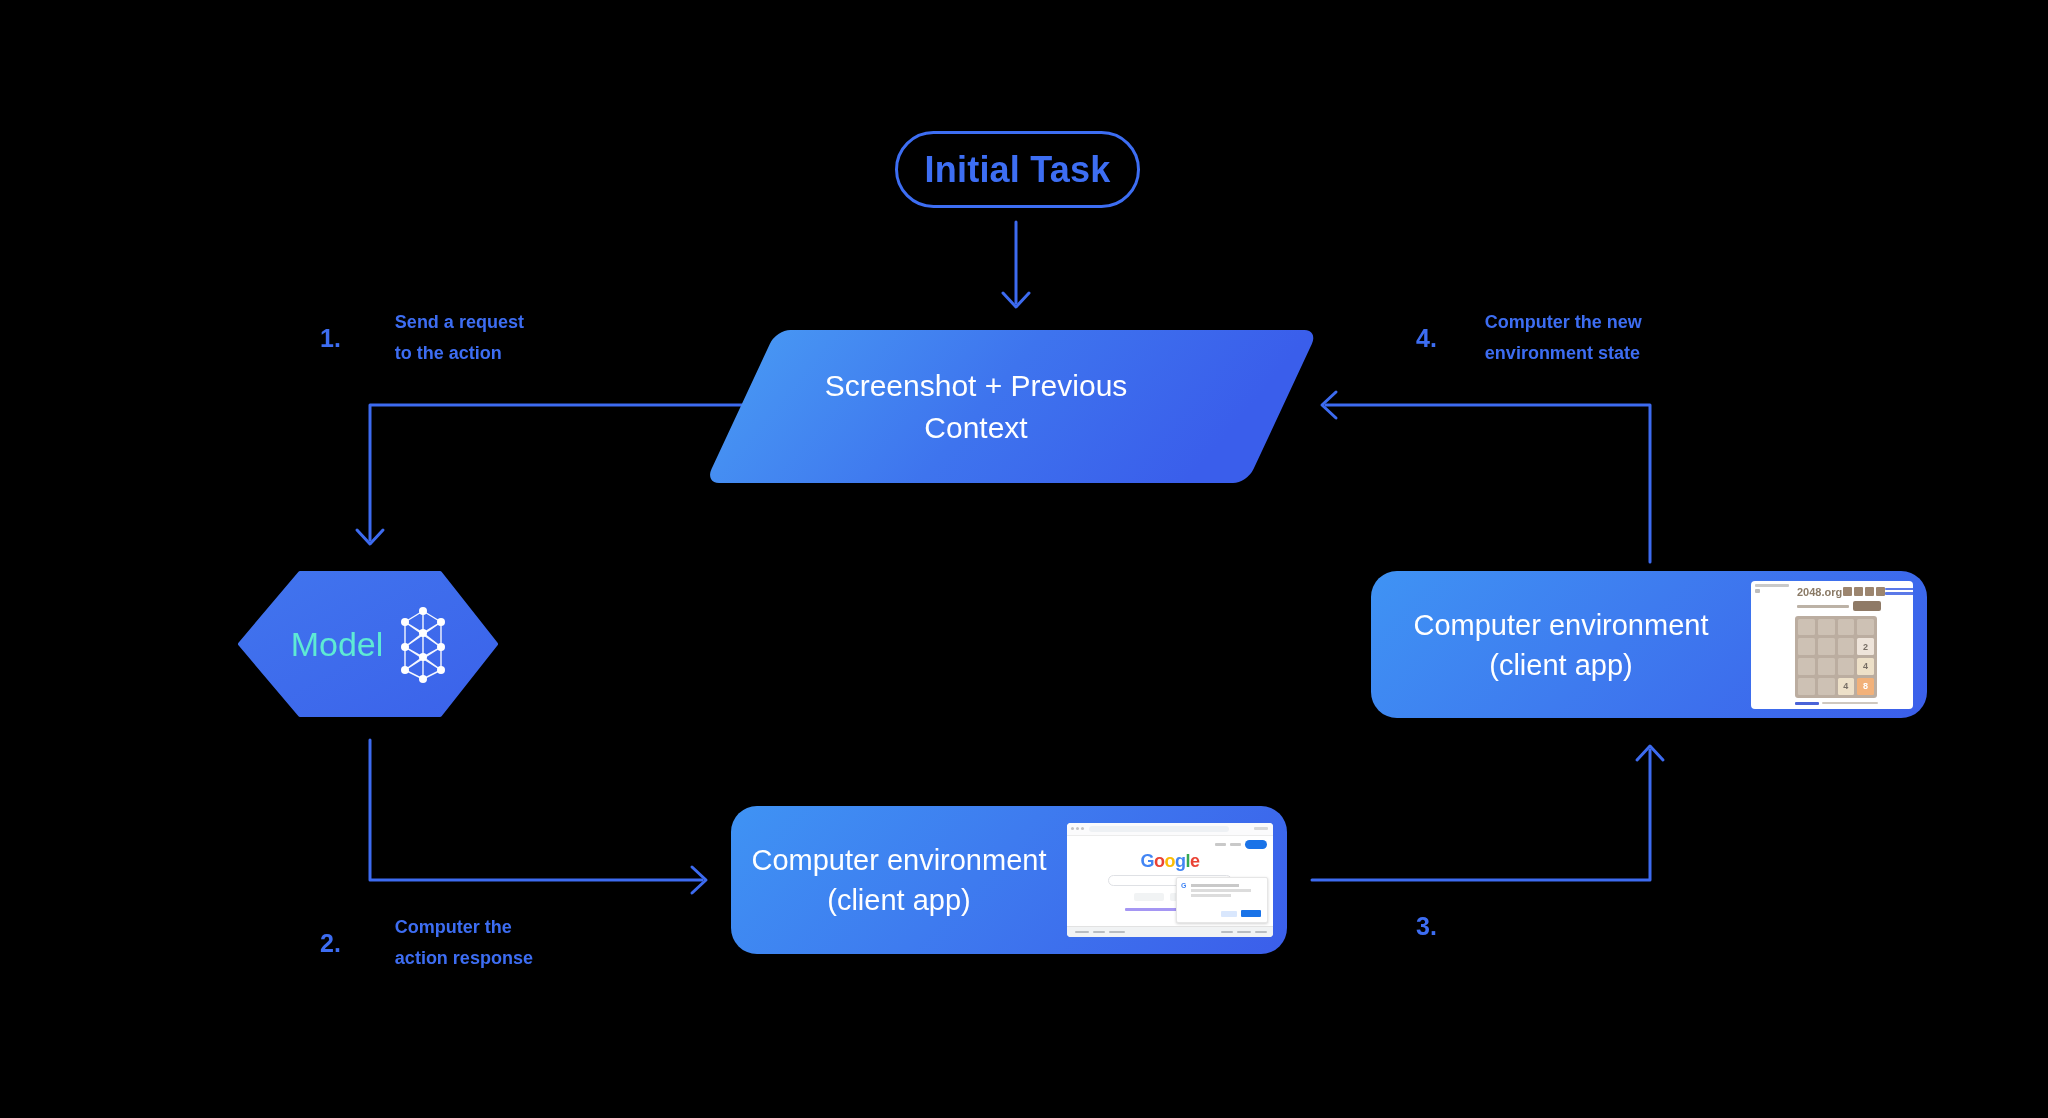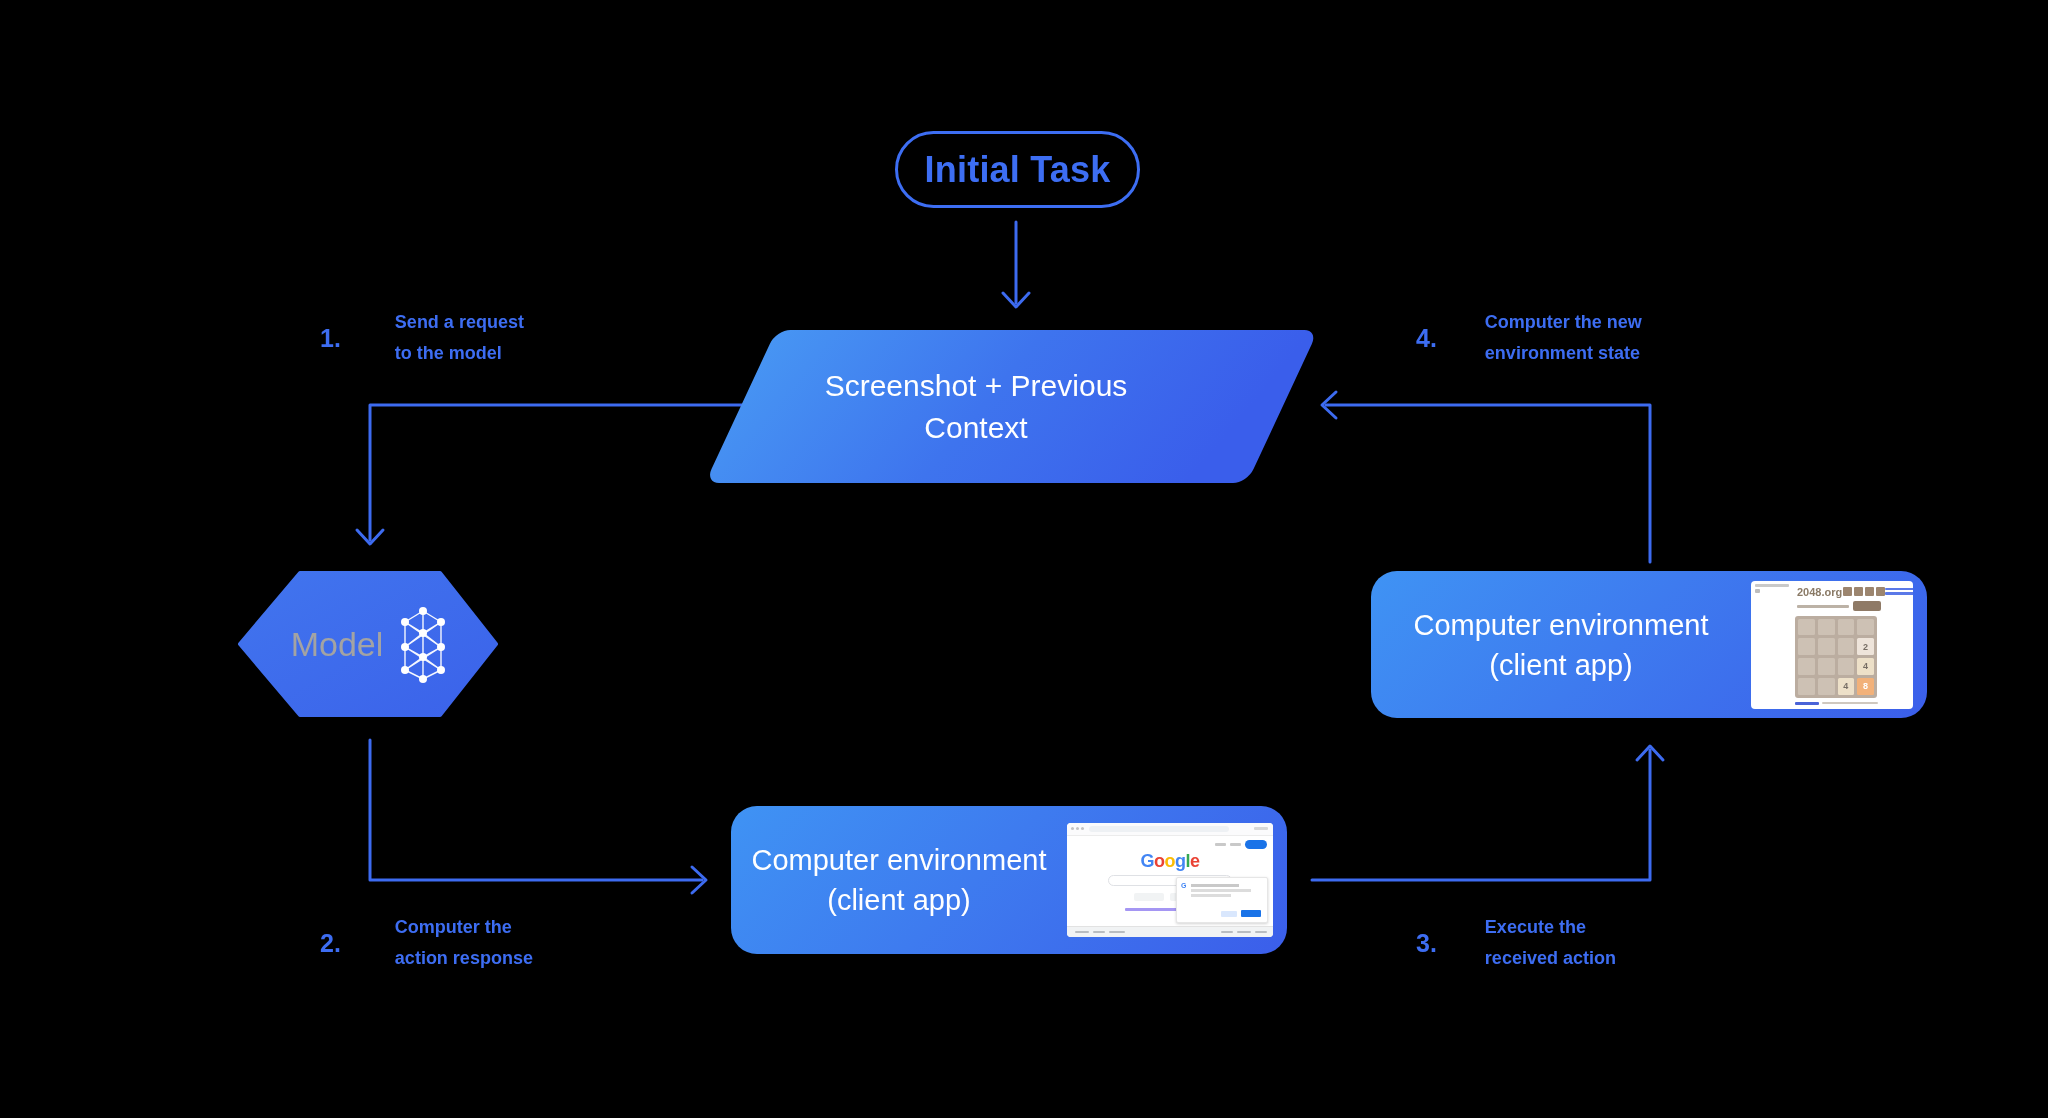--- a/index.html
+++ b/index.html
@@ -30,21 +30,21 @@
     display:flex;flex-direction:column;align-items:center;justify-content:center;
   }
   .para-line{color:#fff;font-size:30px;font-weight:500;line-height:42px;text-align:center;}
 
   
   .hex-wrap{position:absolute;left:238px;top:571px;width:260px;height:146px;}
   .hex-wrap svg.hex-shape{position:absolute;inset:0;}
   .hex-content{
     position:absolute;inset:0;display:flex;align-items:center;justify-content:center;gap:18px;
   }
-  .hex-label{color:#a3a3a3;font-size:34px;font-weight:500;}
+  .hex-label{color:#5eead4;font-size:34px;font-weight:500;}
 
   
   .env-box{
     position:absolute;border-radius:26px;box-sizing:border-box;
     background:linear-gradient(135deg,#3F93F4 0%,#3E7BEF 45%,#3B5EEA 100%);
     display:flex;align-items:center;
   }
   .env-right{left:1371px;top:571px;width:556px;height:147px;}
   .env-bottom{left:731px;top:806px;width:556px;height:148px;}
   .env-text{flex:1;display:flex;flex-direction:column;align-items:center;justify-content:center;}
@@ -289,34 +289,31 @@
         <i class="f" style="right:40px;width:12px;"></i>
         <i class="f" style="right:22px;width:14px;"></i>
         <i class="f" style="right:6px;width:12px;"></i>
       </div>
     </div>
   </div>
 
   <div class="step step1">
     <span class="step-num">1.</span>
     <span class="step-text">
-      <span>Send a request</span><br><span>to the model</span>
+      <span>Send a request</span><br><span>to the action</span>
     </span>
   </div>
   <div class="step step2">
     <span class="step-num">2.</span>
     <span class="step-text">
       <span>Computer the</span><br><span>action response</span>
     </span>
   </div>
   <div class="step step3">
     <span class="step-num">3.</span>
-    <span class="step-text">
-      <span>Execute the</span><br><span>received action</span>
-    </span>
   </div>
   <div class="step step4">
     <span class="step-num">4.</span>
     <span class="step-text">
       <span>Computer the new</span><br><span>environment state</span>
     </span>
   </div>
 
 </div>
 

